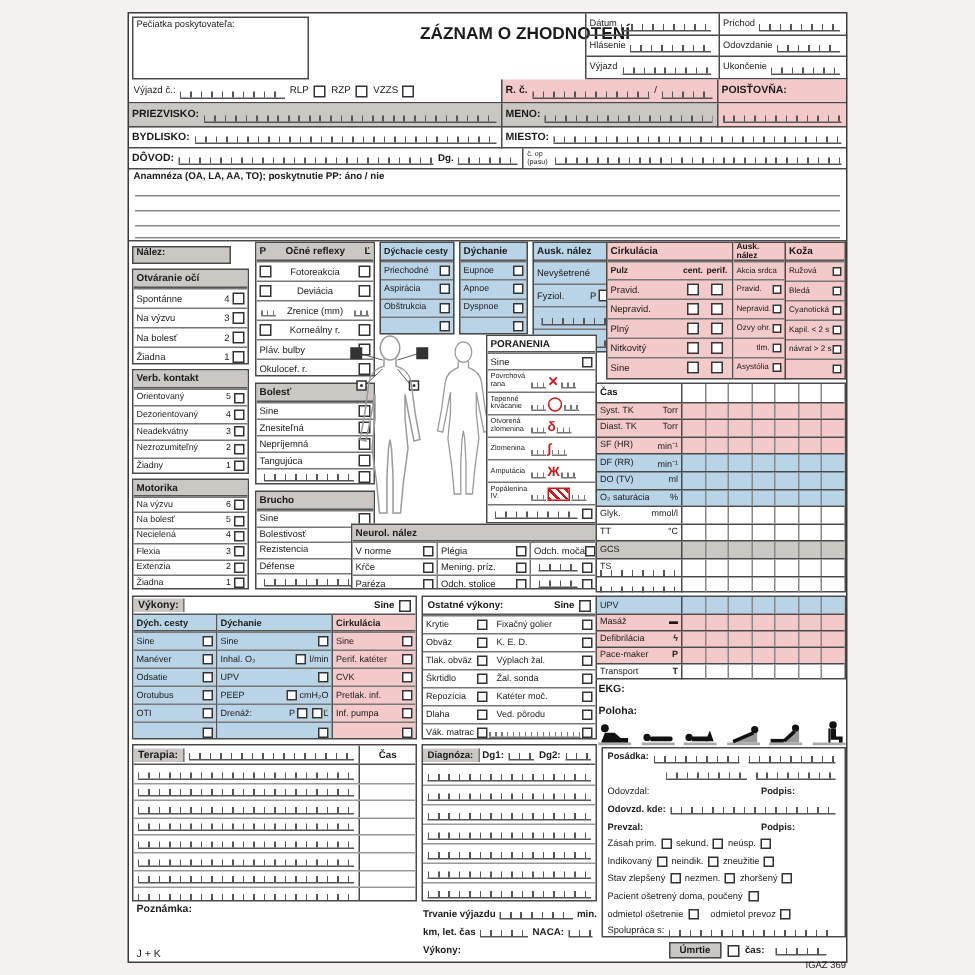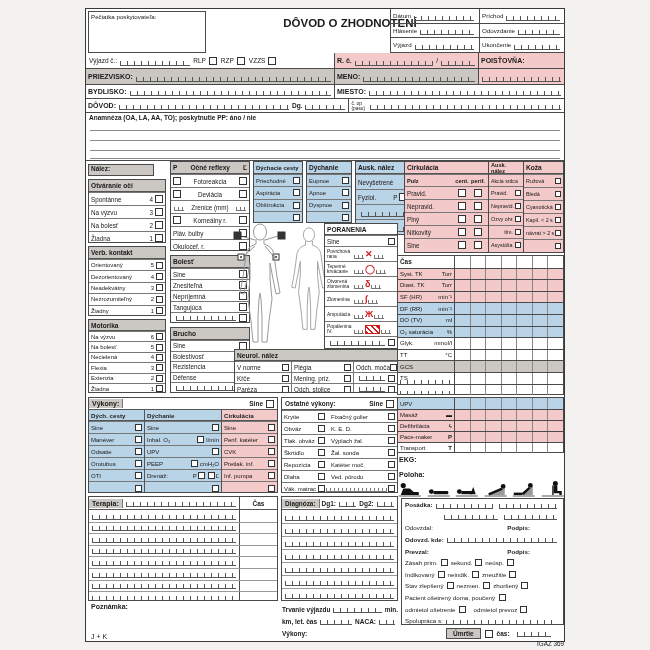--- a/index.html
+++ b/index.html
@@ -62,21 +62,21 @@
 </style>
 </head>
 <body>
 
 <div class="form">
 
   <div class="box" style="left:2px;top:2px;width:118px;height:42px;">
     <span style="font-size:6.2px;padding:1px 2px;display:block;">Pečiatka poskytovateľa:</span>
   </div>
   <div class="abs title" style="left:138px;top:8px;width:252px;">
-    <div>DÔVOD O ZHODNOTENÍ</div>
+    <div>ZÁZNAM O ZHODNOTENÍ</div>
   </div>
 
   <div class="dgrid">
     <div class="dcell">
         <span class="lb">Dátum</span>
         <span class="tk"></span>
       </div>
     <div class="dcell c2">
         <span class="lb">Príchod</span>
         <span class="tk"></span>

